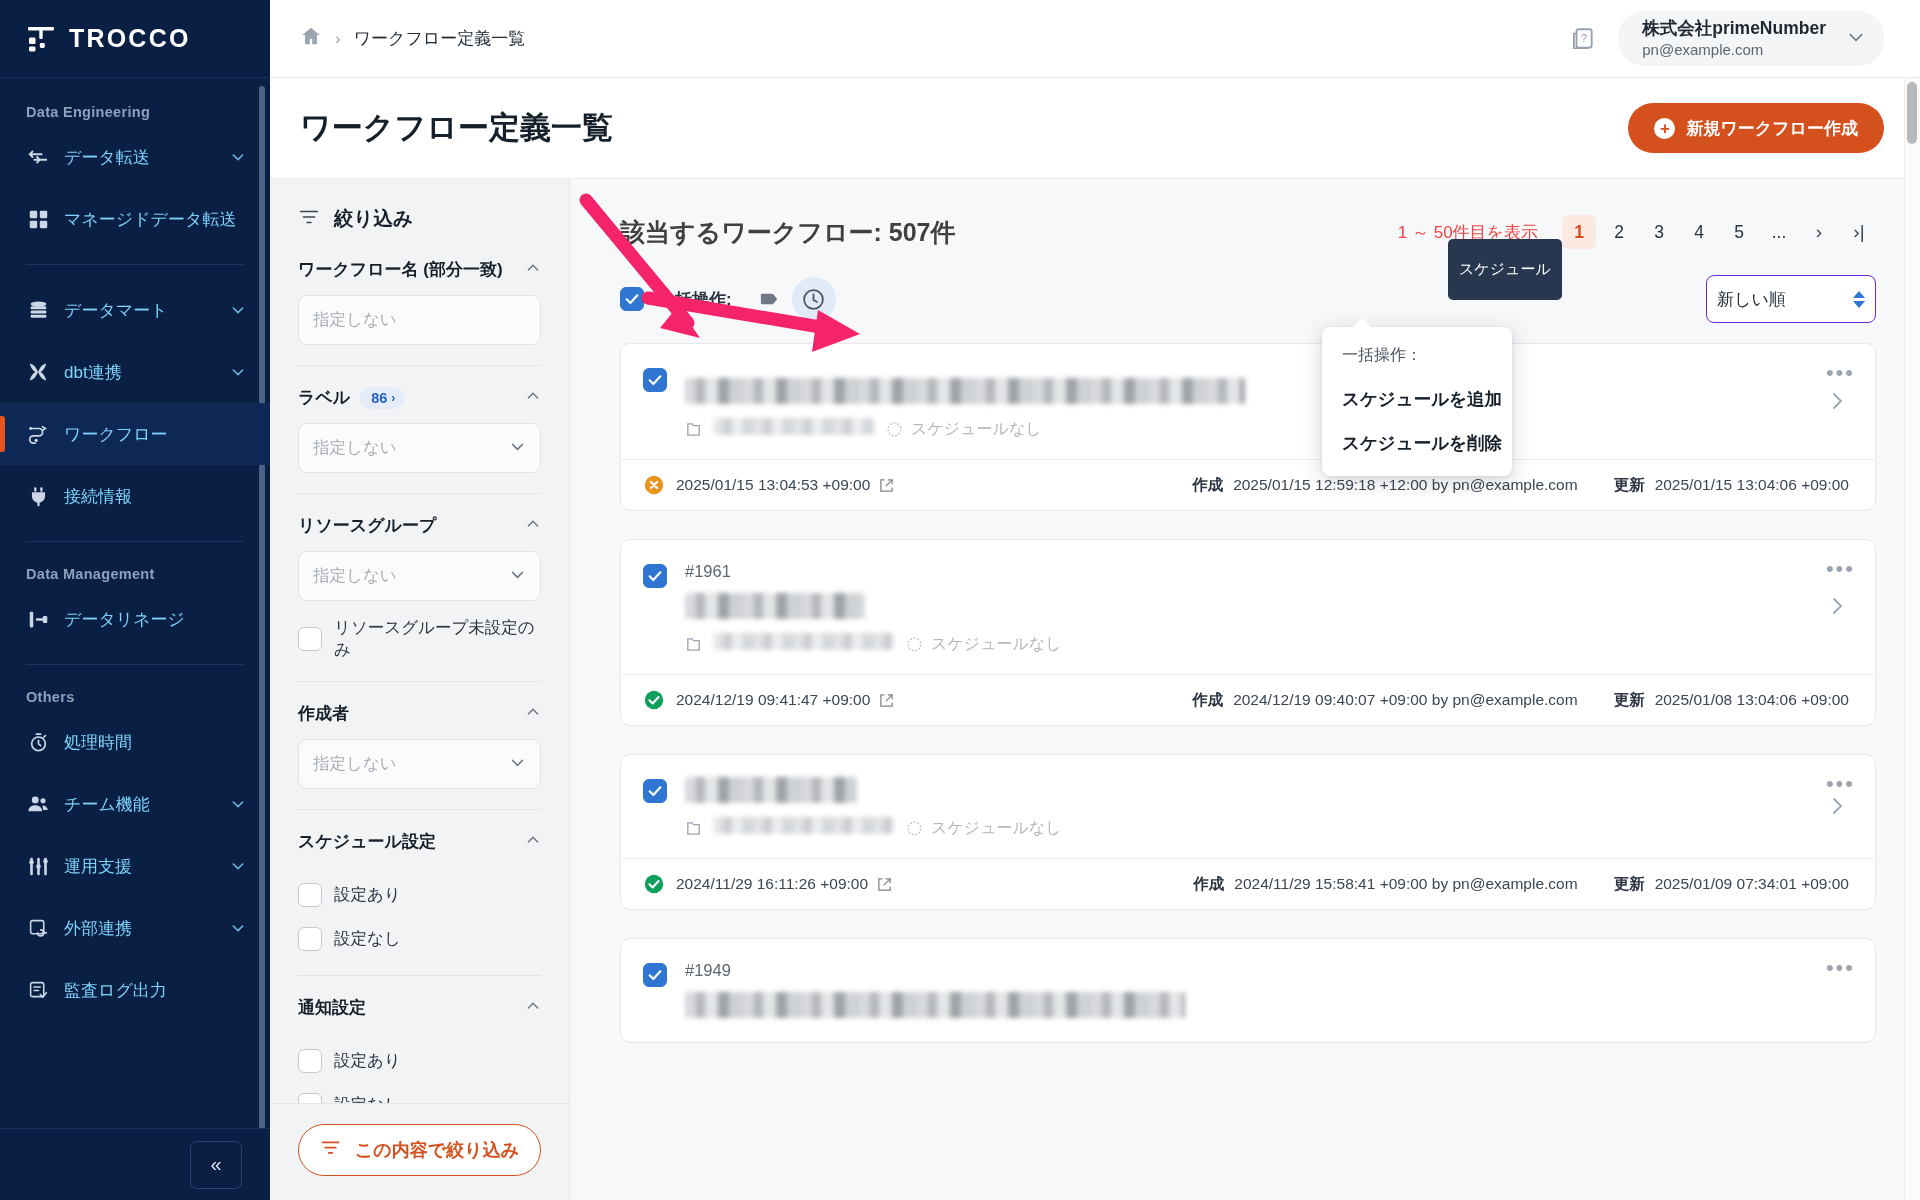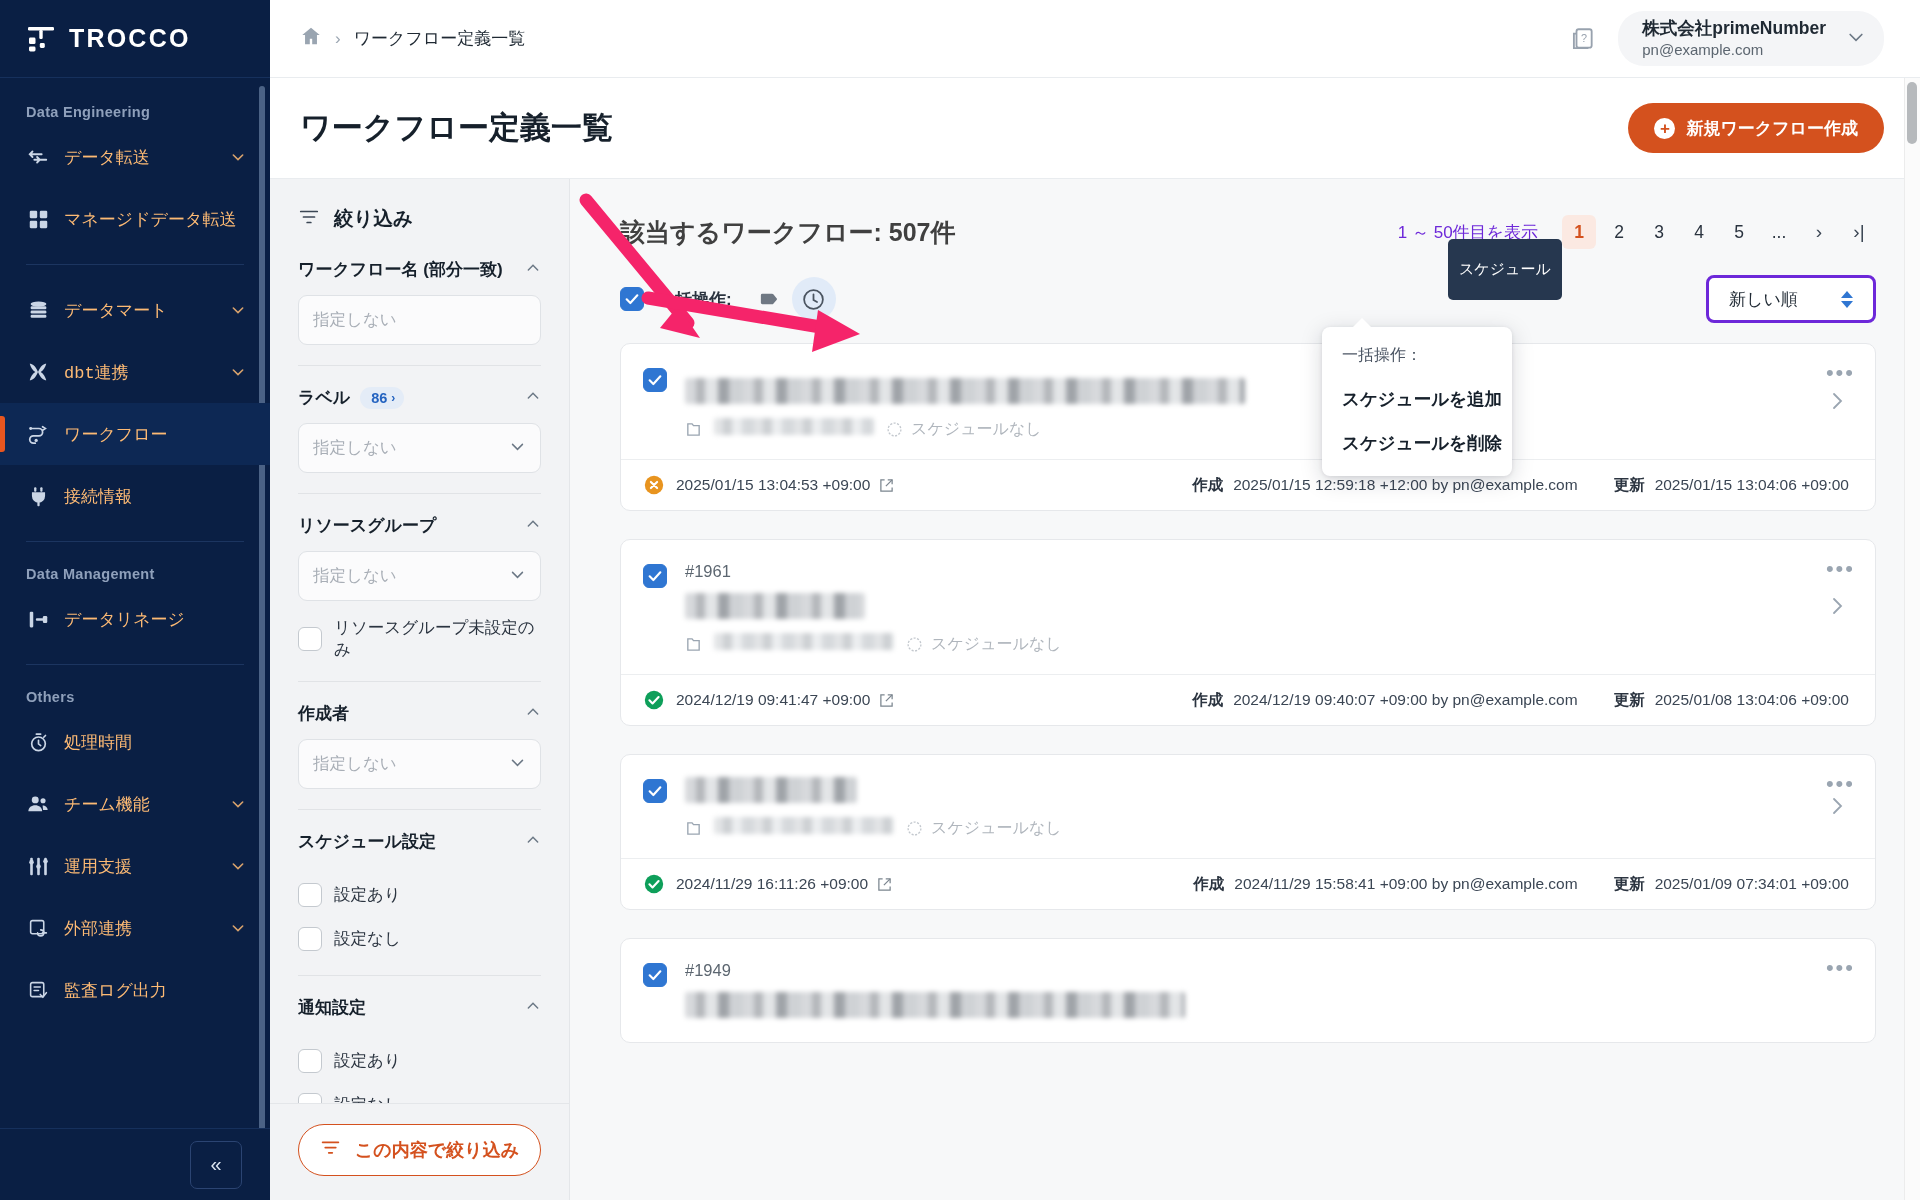--- a/index.html
+++ b/index.html
@@ -39,21 +39,21 @@
     width: 6px; border-radius: 3px; background: #4b6285;
   }
   .nav-group-label {
     font-size: 14.5px; font-weight: 700; color: #8fa0bb;
     padding: 10px 0 6px 26px; letter-spacing: 0.3px;
   }
   .nav-item {
     display: flex; align-items: center; gap: 14px;
     height: 62px; padding: 0 24px 0 26px;
     cursor: pointer; position: relative;
-    font-size: 17px; color: #fdba74; font-family: Liberation Mono, monospace;
+    font-size: 17px; color: #7dd3fc;
   }
   .nav-item.active { background: #0d2854; }
   .nav-item.active::before {
     content: ""; position: absolute; left: 0; top: 13px; bottom: 13px;
     width: 5px; background: #e8561f; border-radius: 0 3px 3px 0;
   }
   .nav-item .ico {
     width: 24px; height: 24px; display: flex; align-items: center;
     justify-content: center; flex: 0 0 24px; color: #cbd6e6;
   }
@@ -158,21 +158,21 @@
     background: #fff; color: #d4511e; font-size: 18px; font-weight: 700;
     display: flex; align-items: center; justify-content: center; gap: 14px;
     cursor: pointer; font-family: inherit;
   }
 
   
   .list-area { flex: 1; overflow: hidden; padding: 36px 44px 0 50px; position: relative; }
   .list-head { display: flex; align-items: flex-end; margin-bottom: 26px; }
   .result-count { font-size: 25px; font-weight: 700; color: #404040; }
   .pager { margin-left: auto; display: flex; align-items: center; gap: 6px; }
-  .pager-info { font-size: 17px; color: #6d28d9; margin-right: 18px; margin-left: 16px; }
+  .pager-info { font-size: 17px; color: #ef4444; margin-right: 18px; margin-left: 16px; }
   .pg {
     min-width: 34px; height: 34px; border-radius: 6px; display: flex;
     align-items: center; justify-content: center; font-size: 17.5px;
     color: #2b3440; cursor: pointer; padding: 0 7px;
   }
   .pg.current { background: #fbe9e2; color: #d4511e; font-weight: 700; }
   .pg.nav { color: #3b4654; font-size: 19px; }
 
   .bulkbar { display: flex; align-items: center; position: relative; margin-bottom: 20px; }
   .cbox.checked {
@@ -187,23 +187,23 @@
   }
   .bulk-icon-btn.active { background: #e1ebf8; color: #4a5460; }
 
   .tooltip {
     position: absolute; left: 828px; top: -36px;
     background: #26374f; color: #fff; font-size: 15px; font-weight: 500;
     padding: 21px 11px; border-radius: 5px; white-space: nowrap;
   }
 
   .sortbox {
-    margin-left: auto; width: 170px; height: 48px; border: 3px solid #6d28d9;
+    margin-left: auto; width: 170px; height: 48px; border: 1px solid #6d28d9;
     border-radius: 8px; background: #fff; display: flex; align-items: center;
-    padding: 0 20px; font-size: 17px; color: #1f2933; cursor: pointer; justify-content: space-between;
+    padding: 0 10px; font-size: 17px; color: #1f2933; cursor: pointer; justify-content: space-between;
   }
   .sortbox .v { flex: 1; }
   .spin { display: flex; flex-direction: column; gap: 3px; color: #2f76d2; }
   .spin i { width: 0; height: 0; border-left: 6px solid transparent;
             border-right: 6px solid transparent; display: block; }
   .spin i.up { border-bottom: 7px solid currentColor; }
   .spin i.dn { border-top: 7px solid currentColor; }
 
   
   .dropdown {

